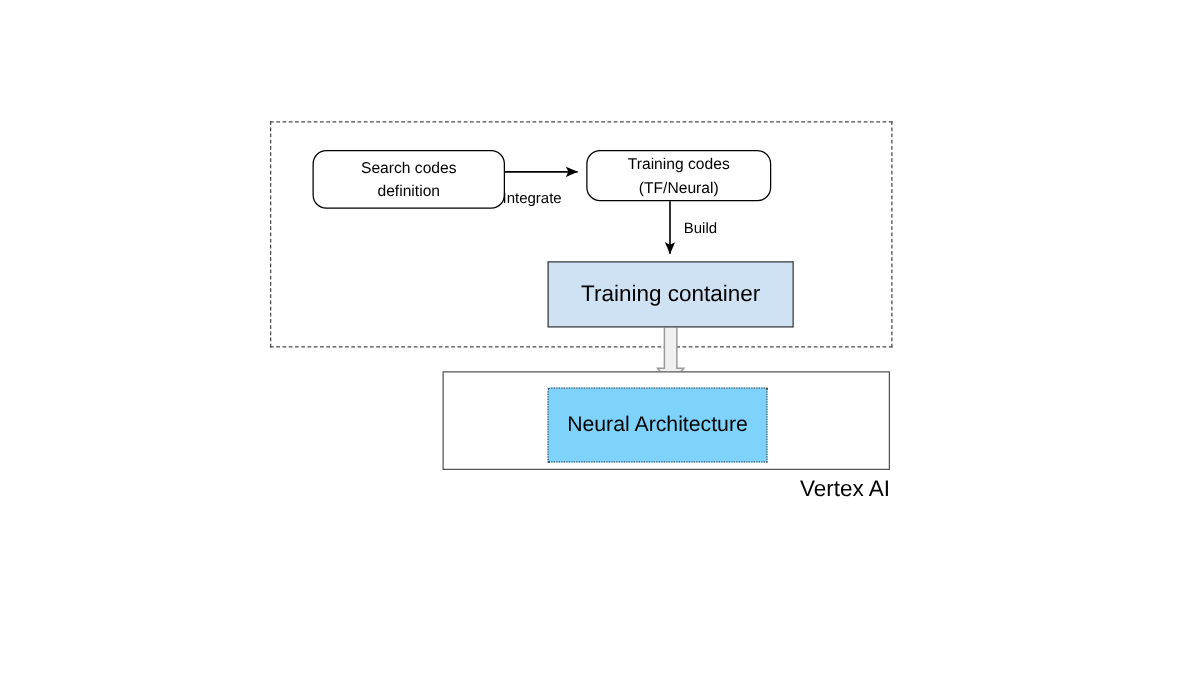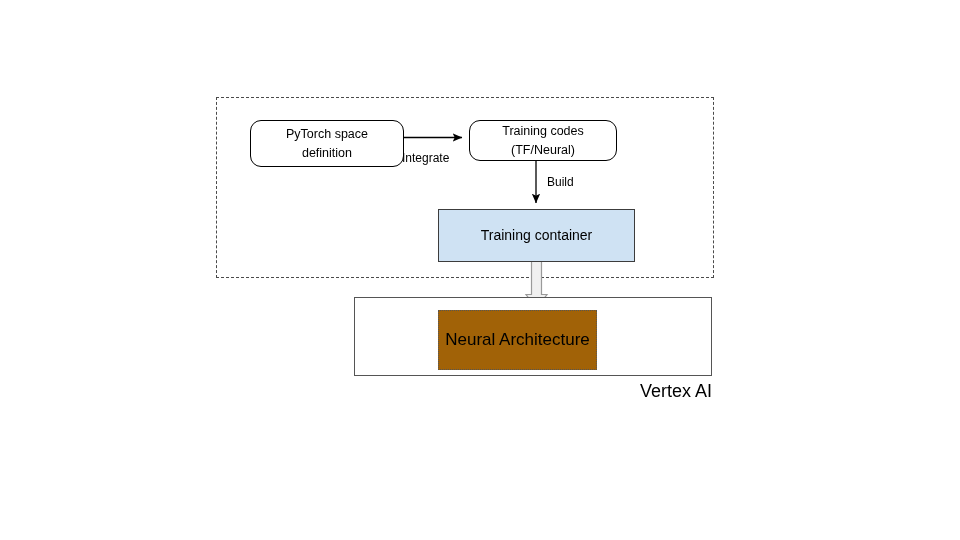--- a/index.html
+++ b/index.html
@@ -74,29 +74,29 @@
     justify-content: center;
     text-align: center;
   }
   #box-training-container {
     left: 438px;
     top: 209px;
     width: 197px;
     height: 53px;
     background: #cfe2f3;
     border: 1.3px solid #3c3c3c;
-    font-size: 14px;
+    font-size: 18px;
     line-height: 1.4;
   }
   #box-nas-service {
     left: 438px;
     top: 310px;
-    width: 159px;
+    width: 176px;
     height: 60px;
-    background: #a16207;
+    background: #7dd3fc;
     border: 1.5px dotted #555555;
     font-size: 17px;
     line-height: 1.28;
   }
   #box-nas-service .lines span {
     display: block;
     white-space: nowrap;
   }
 
   
@@ -168,21 +168,21 @@
       <path d="M536,161 L536,203" stroke="#000000" stroke-width="1.3" fill="none" marker-end="url(#thin-arrow)"></path>
     </g>
 
     <g>
       <path d="M531.5,262 L531.5,294.5 L526,294.5 L536.5,308 L547,294.5 L541.5,294.5 L541.5,262" fill="#f0f0f0" stroke="#9a9a9a" stroke-width="1.2" stroke-linejoin="miter"></path>
     </g>
   </svg>
 
   <div class="round-box" id="box-search-space">
     <span class="lines">
-      <span>PyTorch space</span>
+      <span>Search codes</span>
       <span>definition</span>
     </span>
   </div>
 
   <div class="round-box" id="box-training-codes">
     <span class="lines">
       <span>Training codes</span>
       <span>(TF/Neural)</span>
     </span>
   </div>

